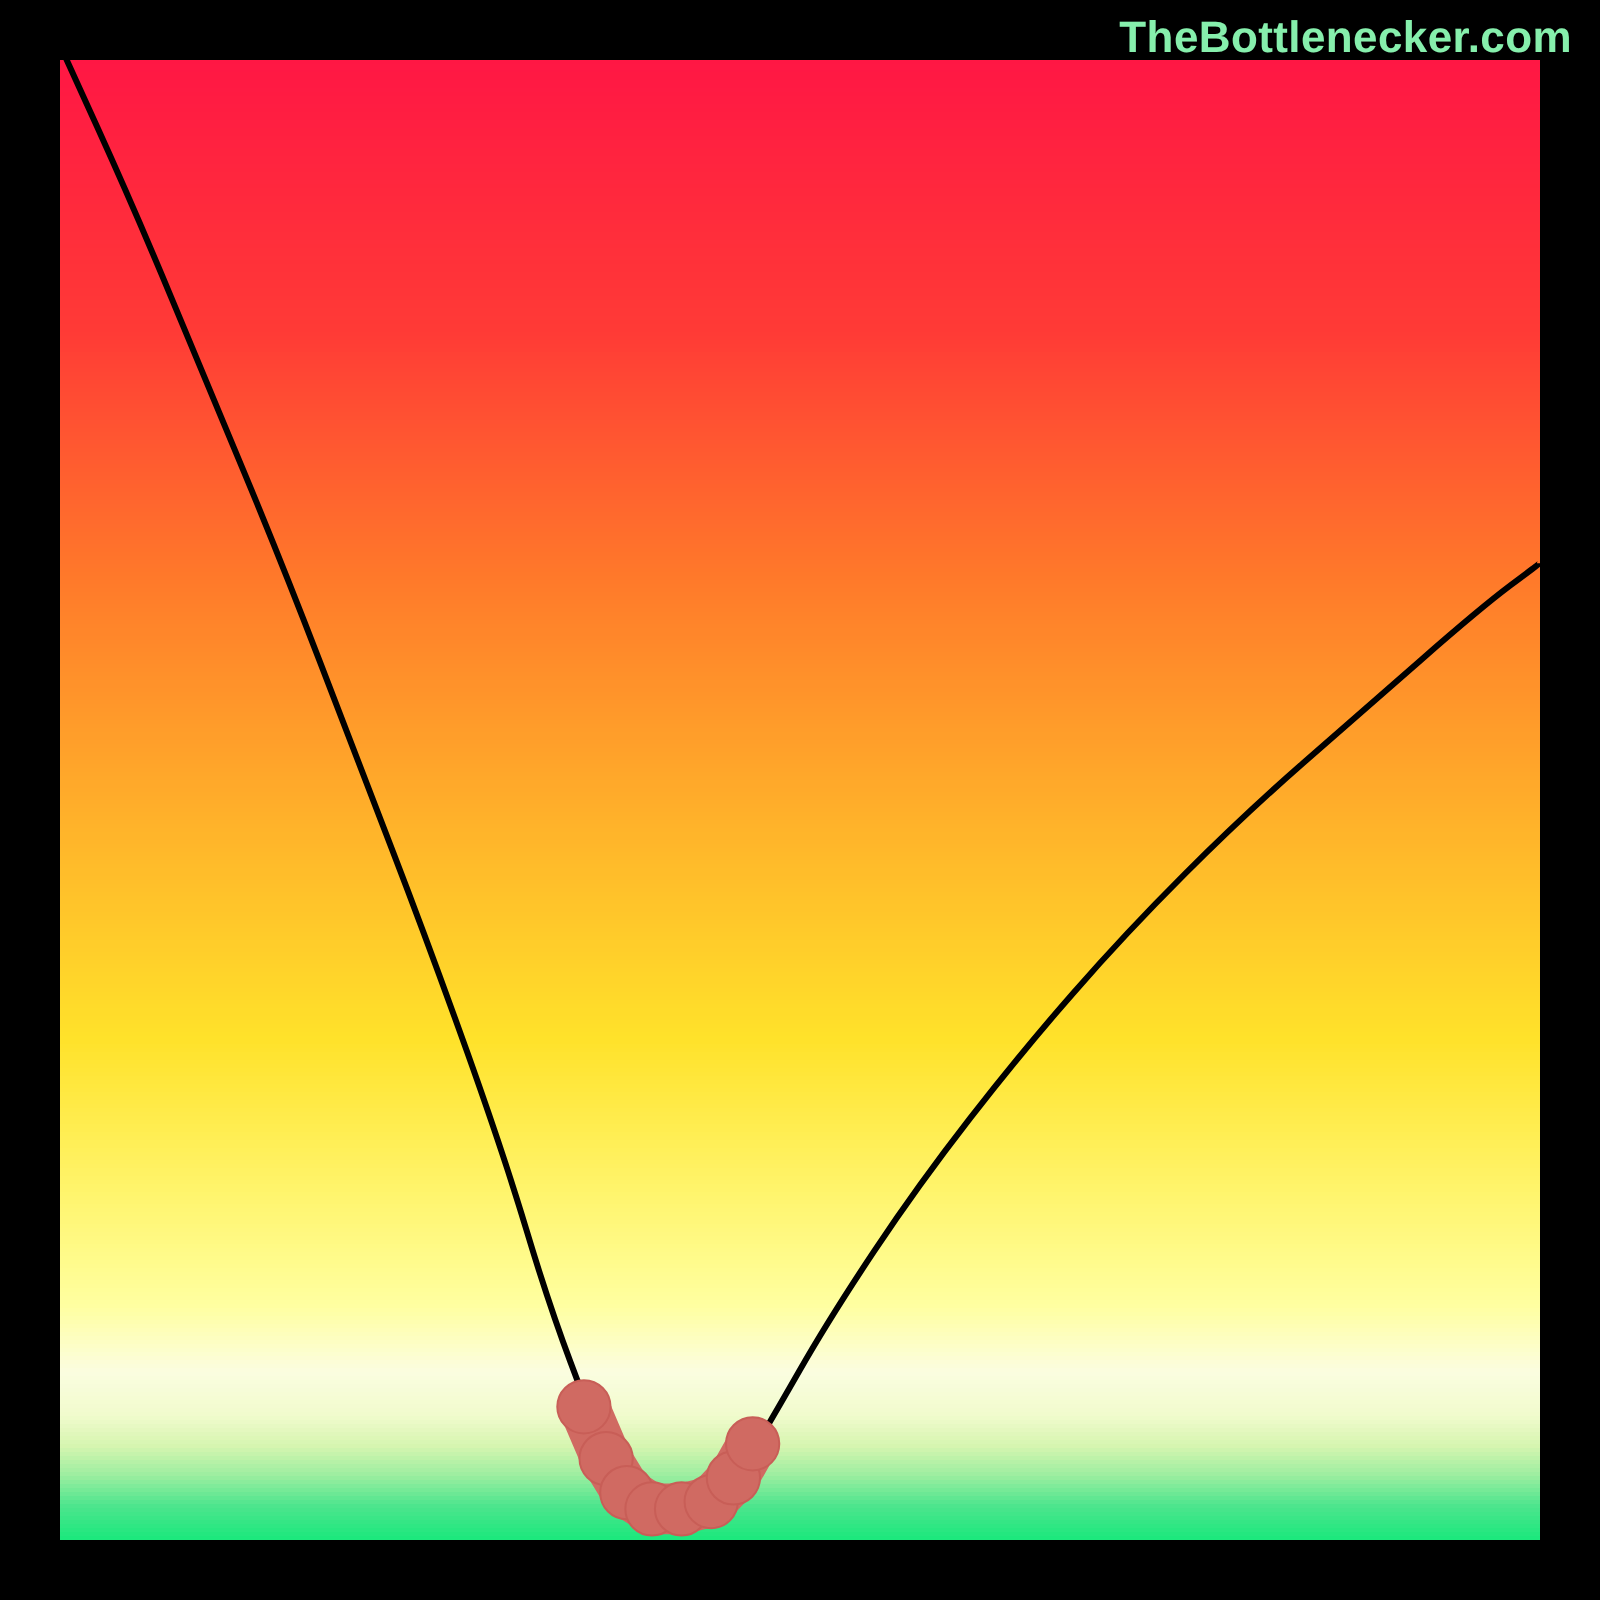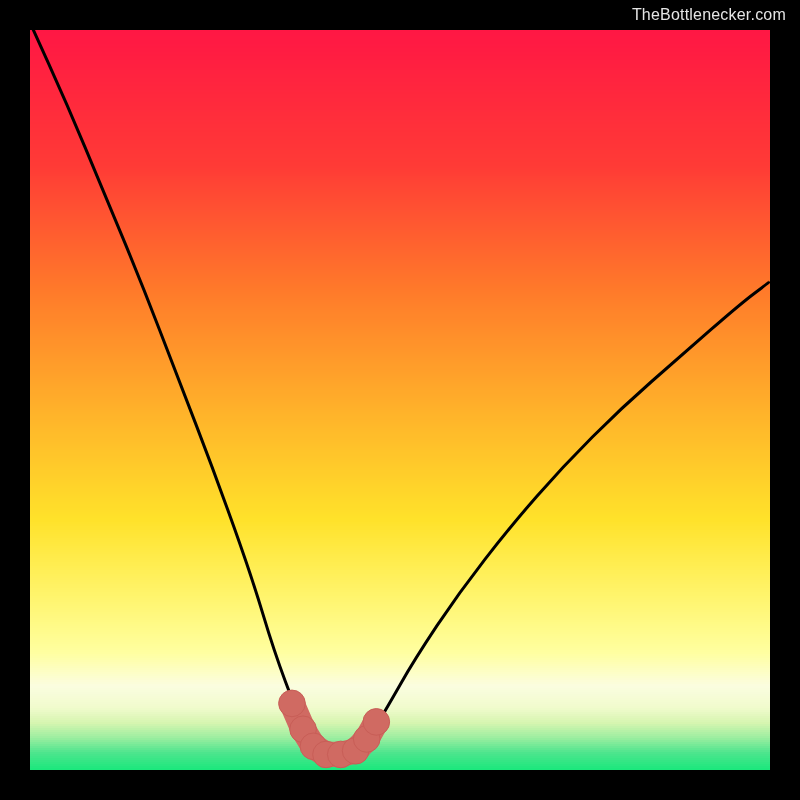--- a/index.html
+++ b/index.html
@@ -14,23 +14,23 @@
   .frame {
     position: relative;
     width: 800px;
     height: 800px;
     background: #000;
   }
   .watermark {
     position: absolute;
     top: 6px;
     right: 14px;
-    color: #e5e5e5;
-    font-size: 16px;
-    font-weight: 400;
+    color: #86efac;
+    font-size: 22px;
+    font-weight: 700;
     letter-spacing: 0.2px;
     z-index: 3;
   }
 </style>
 </head>
 <body>
 
 <div class="frame">
   <div class="watermark">TheBottlenecker.com</div>
   <svg width="800" height="800" viewBox="0 0 800 800" xmlns="http://www.w3.org/2000/svg">

